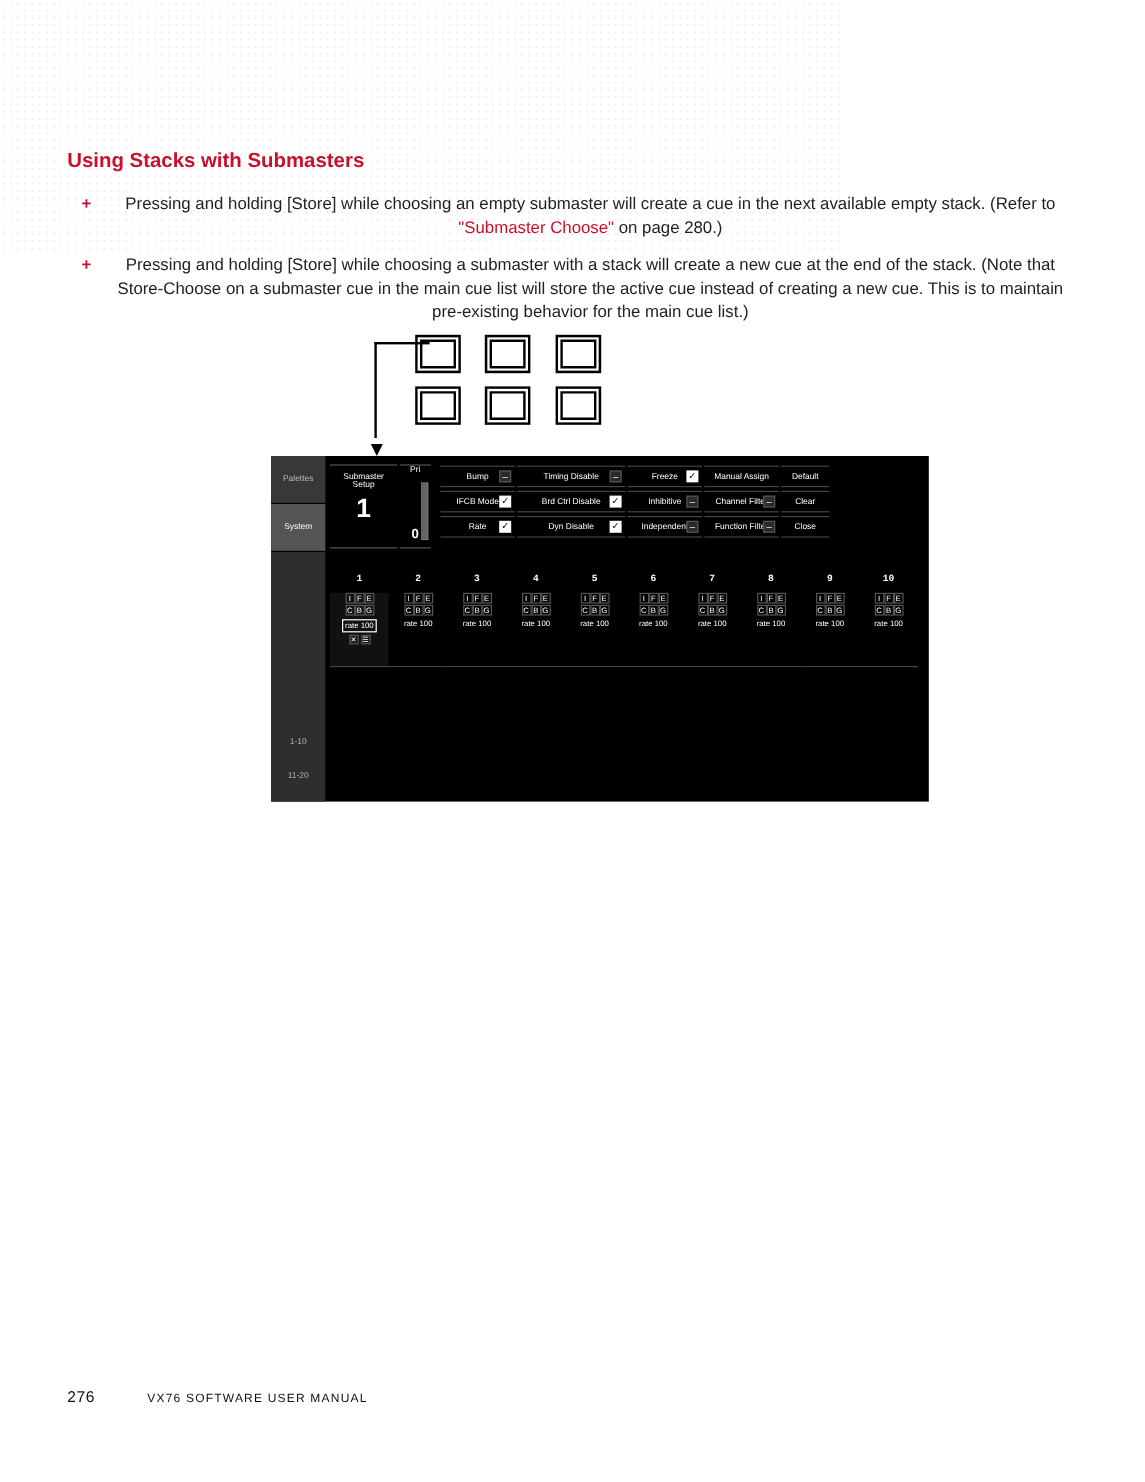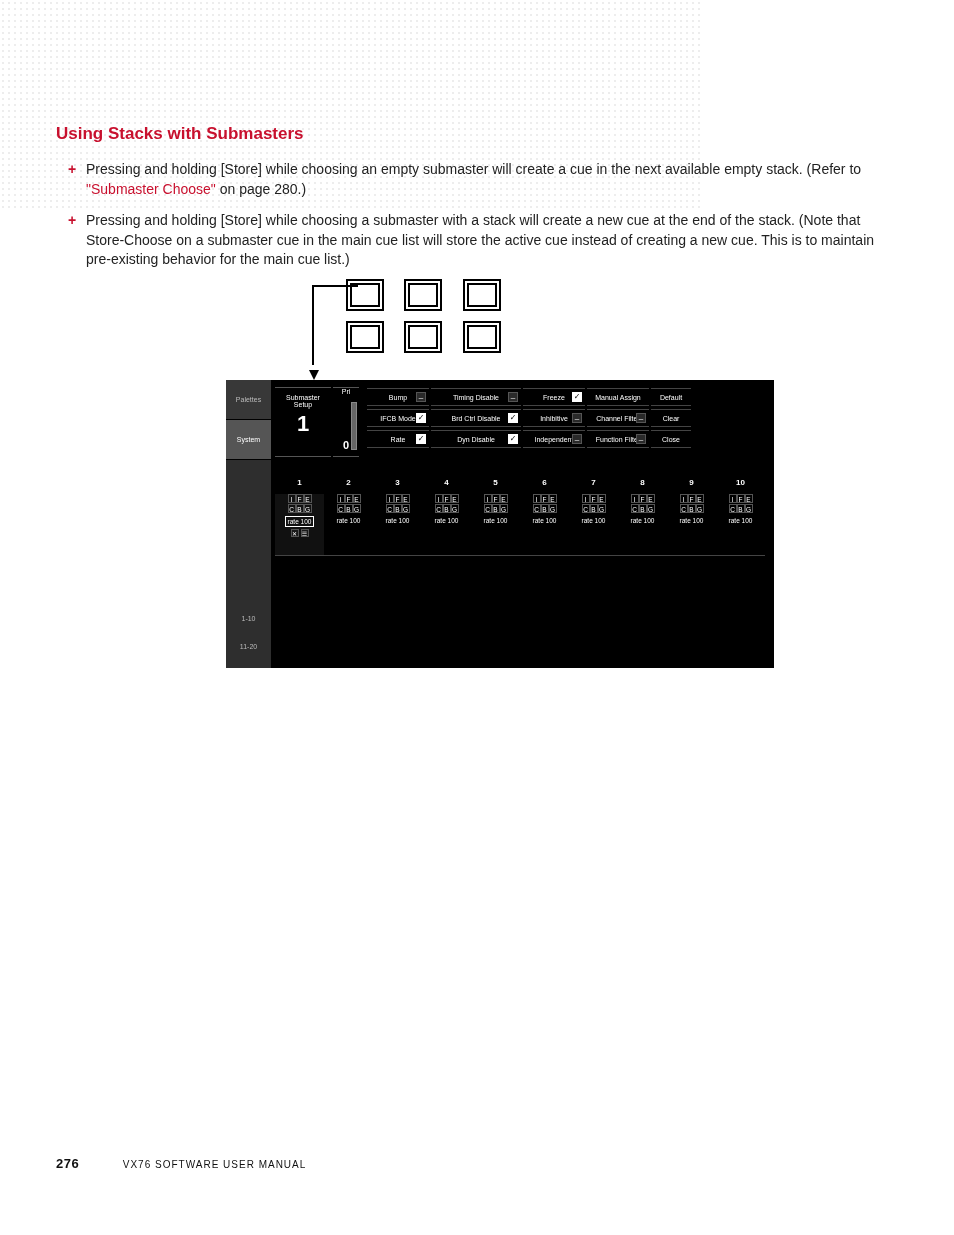--- a/index.html
+++ b/index.html
@@ -37,20 +37,21 @@
   p.body {
     font-size: 14px;
     line-height: 1.35;
     margin: 0 0 14px 0;
     color: #111;
   }
   ul.plus {
     list-style: none;
     padding: 0;
     margin: 0 0 4px 0;
+    text-align: center;
   }
   ul.plus li {
     position: relative;
     padding-left: 30px;
     font-size: 14px;
     line-height: 1.4;
     margin-bottom: 12px;
   }
   ul.plus li::before {
     content: "+";
@@ -212,21 +213,21 @@
     text-align: center;
     background: #2a2a2a; color:#fff;
     font-size: 8px;
     border:1px solid #555;
   }
 
   
   .cols {
     position: absolute;
     left: 49px; top: 98px;
-    right: 4px; height: 14px;
+    right: 4px; height: 14px; font-family: Liberation Mono, monospace;
   }
   .coln {
     display: inline-block;
     width: 49px;
     text-align: center;
     font-size: 8px;
     font-weight: bold;
   }
 
   
@@ -263,21 +264,21 @@
   .sub.sel { background:#111; }
 
   
   .footer {
     position: absolute;
     left: 56px; bottom: 64px;
     font-size: 11px;
     color: #111;
     letter-spacing: 0.5px;
   }
-  .footer .pn { font-weight: bold; font-size: 13px; margin-right: 40px; }
+  .footer .pn { font-weight: normal; font-size: 13px; margin-right: 40px; }
   .footer .man { font-weight: normal; font-size: 10px; letter-spacing: 1px; }
 </style>
 </head>
 <body>
 
 <div class="bgdots"></div>
 
 <div class="content">
 
   <h2 class="section">Using Stacks with Submasters</h2>

